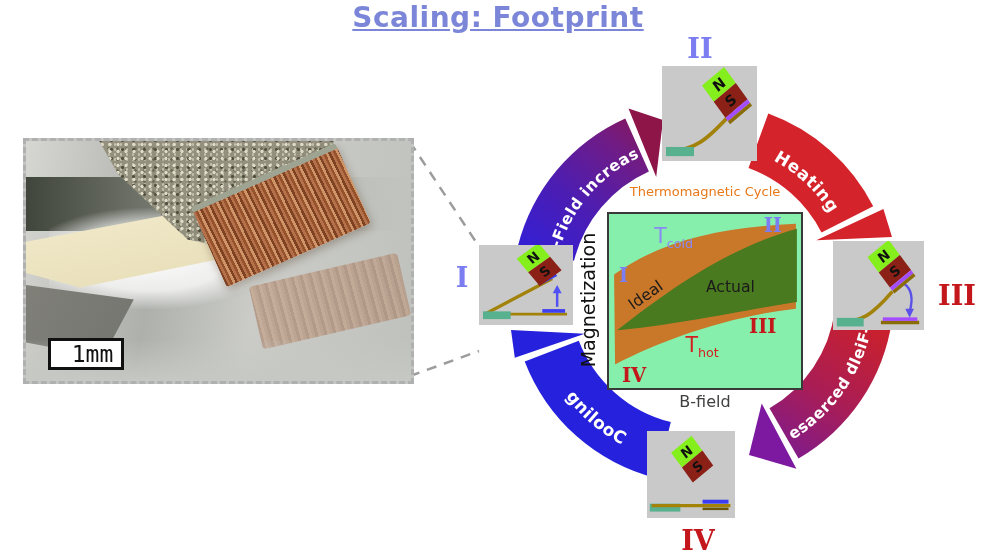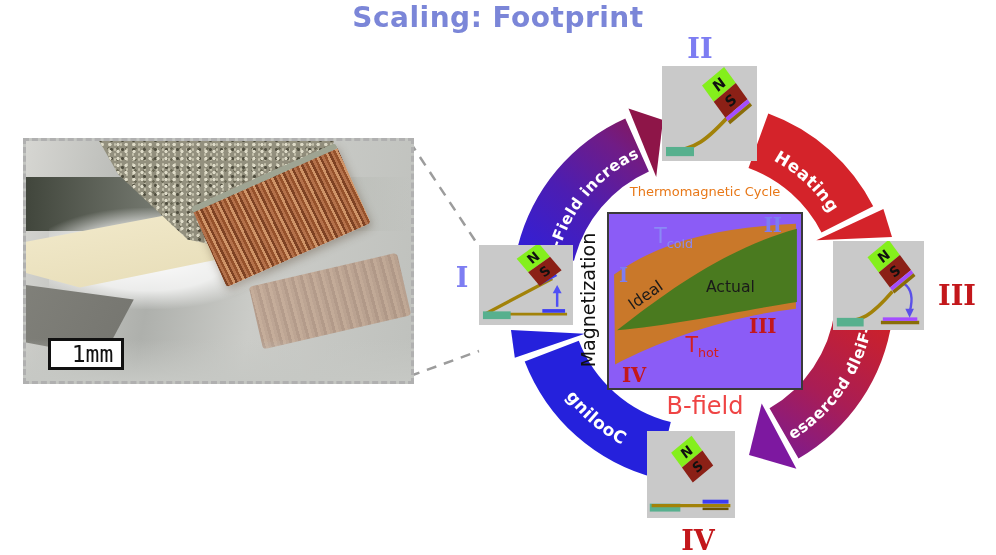--- a/index.html
+++ b/index.html
@@ -1,21 +1,21 @@
 <!DOCTYPE html>
 <html><head>
 <meta charset="utf-8">
 <style>
   html,body{margin:0;padding:0;background:#ffffff;}
   #stage{position:relative;width:996px;height:555px;overflow:hidden;background:#fff;
          font-family:"DejaVu Sans","Liberation Sans",sans-serif;}
   .abs{position:absolute;}
   
   #title{left:0;right:0;top:1px;text-align:center;font-size:28px;font-weight:bold;
-         color:#7b86d8;letter-spacing:0.5px;}
+         color:#7b86d8;letter-spacing:0.5px;text-decoration:underline;}
   
   #photo{left:23px;top:138px;width:385px;height:240px;border:3px dashed #b0b0b0;
          overflow:hidden;background:#c4c6c2;}
   #photo .layer{position:absolute;}
   .ph-base{inset:0;background:linear-gradient(100deg,#d6d6d2,#aeb0ac 35%,#cbccc8 60%,#bfc1bd);}
   .ph-darkband{left:0;right:0;top:36px;height:54px;
     background:linear-gradient(90deg,#41463c,#7e8279 40%,#b7bab4 72%,rgba(200,202,198,0));}
   .ph-glare{left:6%;top:28%;width:58%;height:42%;
     background:radial-gradient(ellipse at 45% 50%,rgba(255,255,255,0.97),rgba(255,255,255,0.75) 45%,rgba(255,255,255,0) 72%);}
   .ph-beam{inset:0;clip-path:polygon(0 42%,36% 31%,57% 47%,14% 61%,0 55%);
@@ -48,23 +48,23 @@
   
   .icon{overflow:hidden;}
   .icon svg{display:block;width:100%;height:100%;}
   
   .numeral{font-family:"DejaVu Serif","Liberation Serif",serif;font-weight:bold;
     font-size:27px;transform:translate(-50%,-50%);}
   .num-blue{color:#7d7df2;}
   .num-red{color:#c3171b;}
   
   #chart-title{left:560px;width:290px;top:184px;text-align:center;font-size:13px;color:#e87818;}
-  #plot{left:607px;top:212px;width:196px;height:178px;background:#8b5cf6;border:2px solid #3a3a3a;box-sizing:border-box;}
+  #plot{left:607px;top:212px;width:196px;height:178px;background:#86efac;border:2px solid #3a3a3a;box-sizing:border-box;}
   #ylabel{left:588px;top:300px;transform:translate(-50%,-50%) rotate(-90deg);font-size:19px;color:#111;white-space:nowrap;}
-  #xlabel{left:607px;width:196px;top:392px;text-align:center;font-size:24px;color:#ef4444;}
+  #xlabel{left:607px;width:196px;top:392px;text-align:center;font-size:16px;color:#404040;}
   .serifnum{font-family:"DejaVu Serif","Liberation Serif",serif;font-weight:bold;}
 </style>
 </head>
 <body>
 
 <div id="stage">
 
   <div id="title" class="abs">Scaling: Footprint</div>
 
   <svg id="ring" class="abs" viewBox="0 0 996 555">

